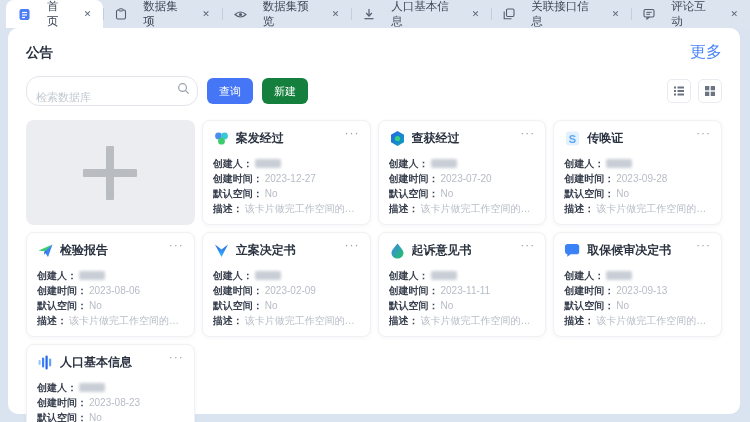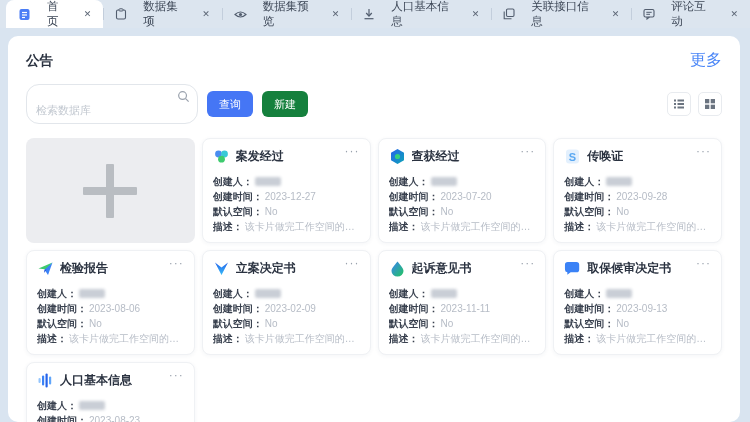--- a/index.html
+++ b/index.html
@@ -10,30 +10,30 @@
   .tabbar { height:28px; background:#dce5ef; display:flex; align-items:stretch; padding-left:6px; }
   .tab { display:flex; align-items:center; gap:16px; padding:0 12px; font-size:11.5px;
     color:#3c4656; cursor:default; position:relative; }
   .tab.active { background:#ffffff; border-radius:8px 8px 0 0; }
   .tab .t-icon { width:13px; height:13px; display:flex; align-items:center; justify-content:center; }
   .tab .t-close { font-size:9px; color:#5b6574; margin-left:3px; line-height:1; }
   .tab:not(.active):not(:first-child)::before { content:""; position:absolute; left:0; top:8px;
     height:12px; width:1px; background:rgba(120,140,165,.25); }
 
   
-  .panel { margin:8px 10px 8px 8px; height:386px; background:#ffffff; border-radius:10px;
+  .panel { margin:0 10px 8px 8px; height:386px; background:#ffffff; border-radius:10px;
     padding:14px 18px 0 18px; position:relative; }
 
   .head-row { display:flex; justify-content:space-between; align-items:center; }
   .page-title { font-size:13.5px; font-weight:bold; color:#2a3240; }
   .more-link { font-size:16px; color:#4a86f7; cursor:pointer; }
 
   .toolbar { margin-top:13px; display:flex; align-items:center; }
   .search-wrap { position:relative; width:172px; }
-  .search-input { width:100%; height:40px; border:1px solid #e2e6eb; border-radius:13px;
+  .search-input { width:100%; height:30px; border:1px solid #e2e6eb; border-radius:13px;
     padding:12px 26px 0 9px; font-size:11px; color:#333; outline:none; background:#fff;
     font-family:inherit; }
   .search-input::placeholder { color:#c2c8d0; }
   .search-icon { position:absolute; right:8px; top:6px; width:13px; height:13px; }
   .btn { height:26px; border:none; border-radius:6px; font-size:11px; color:#fff;
     padding:0 12px; margin-left:9px; cursor:pointer; font-family:inherit; }
   .btn-query { background:#4576f5; }
   .btn-create { background:#15803d; }
   .view-toggles { margin-left:auto; display:flex; gap:7px; }
   .vbtn { width:24px; height:24px; background:#fff; border:1px solid #e8ebef; border-radius:5px;

